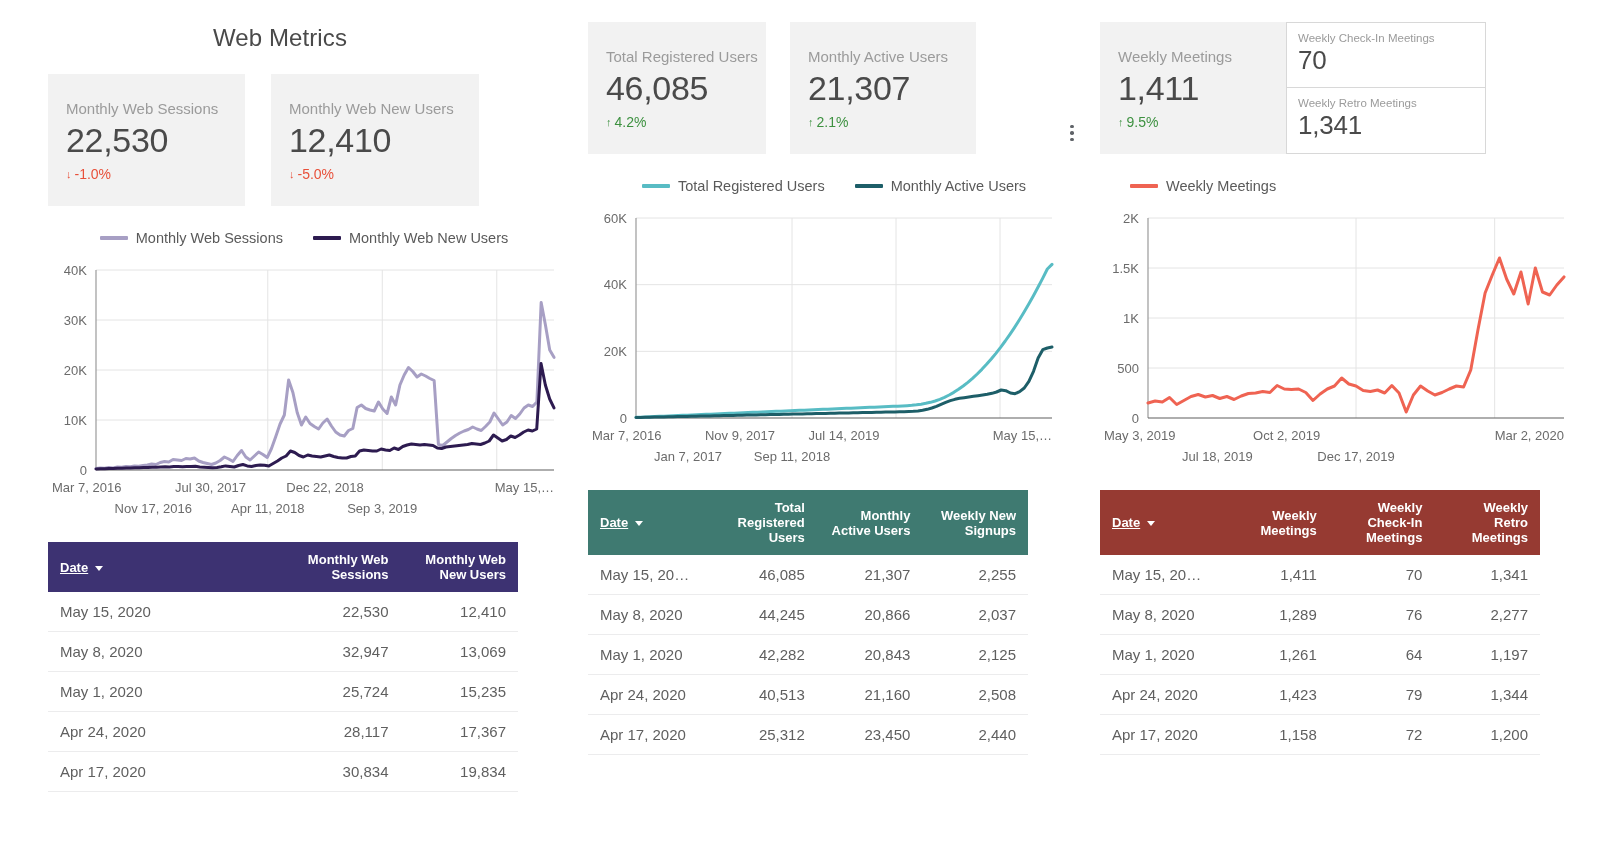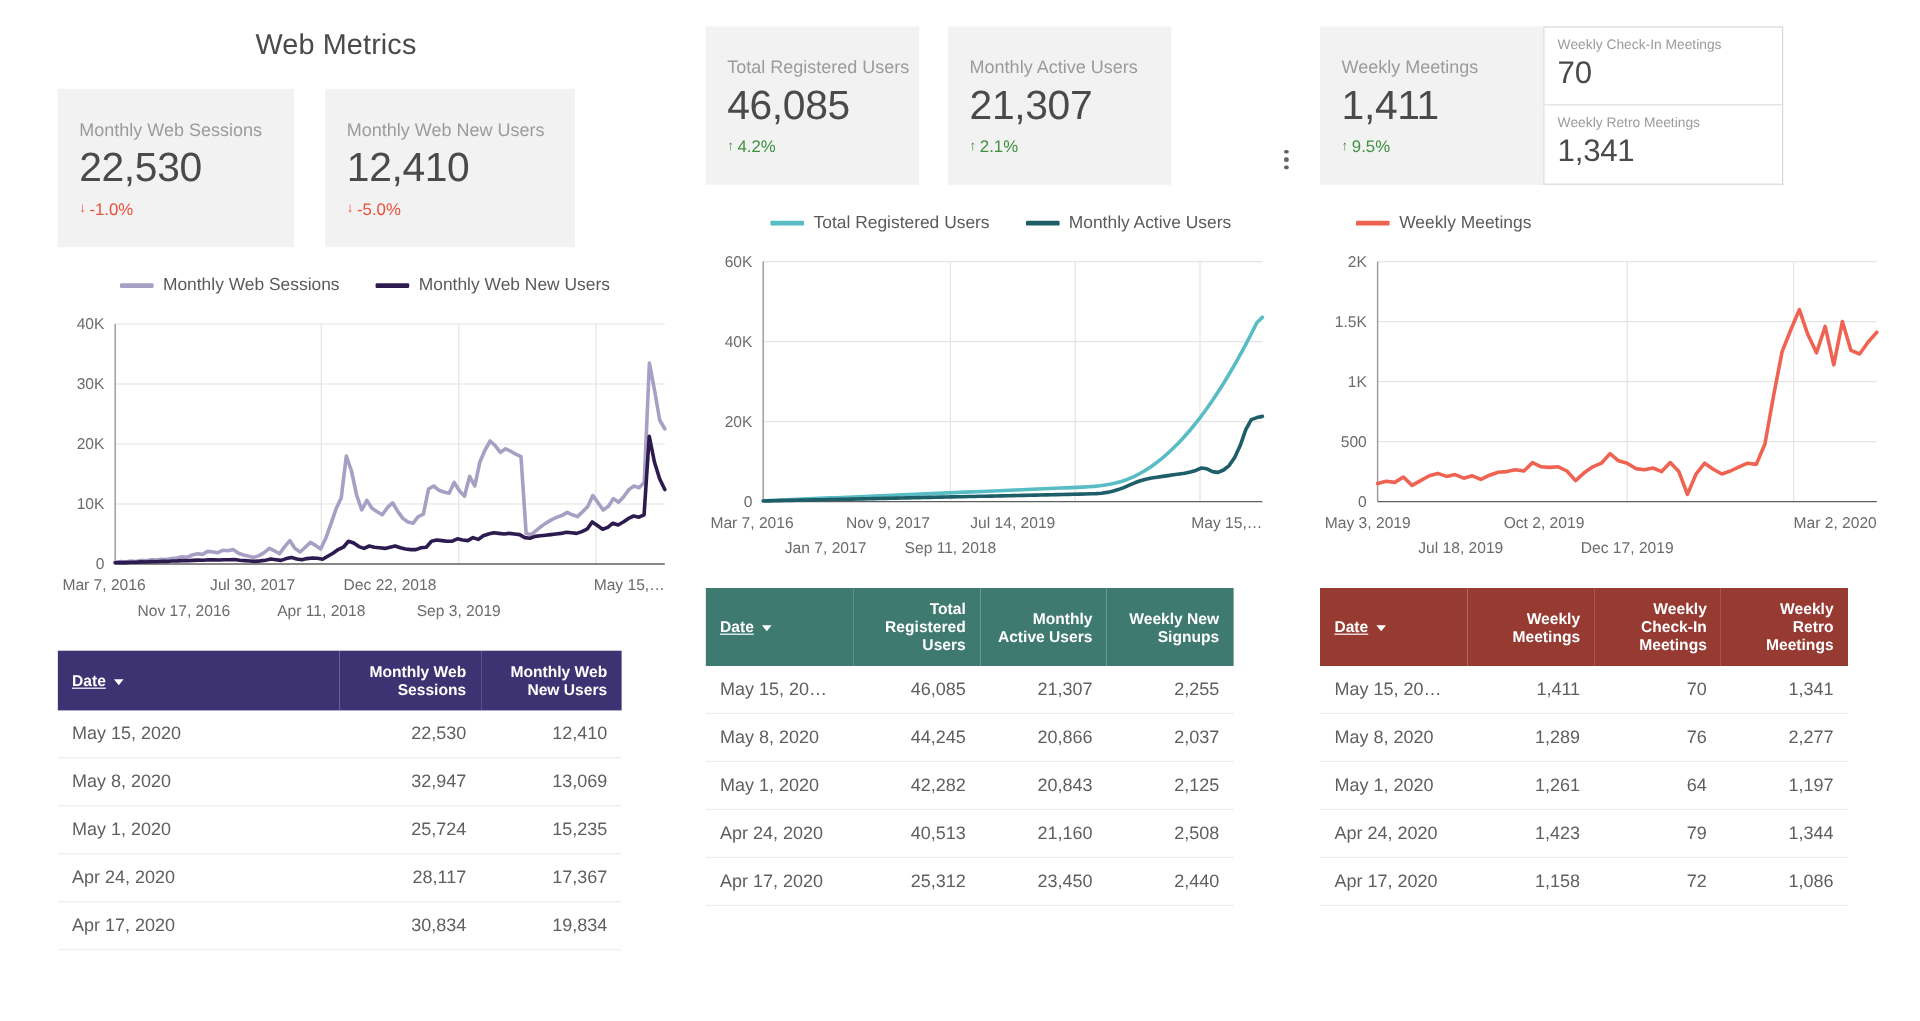--- a/index.html
+++ b/index.html
@@ -486,20 +486,20 @@
             <tr>
               <td class="td-date">Apr 24, 2020</td>
               <td>1,423</td>
               <td>79</td>
               <td>1,344</td>
             </tr>
             <tr>
               <td class="td-date">Apr 17, 2020</td>
               <td>1,158</td>
               <td>72</td>
-              <td>1,086</td>
+              <td>1,200</td>
             </tr>
           </tbody>
         </table>
     </div>
   </div>
 
 </div>
 
 </body></html>

